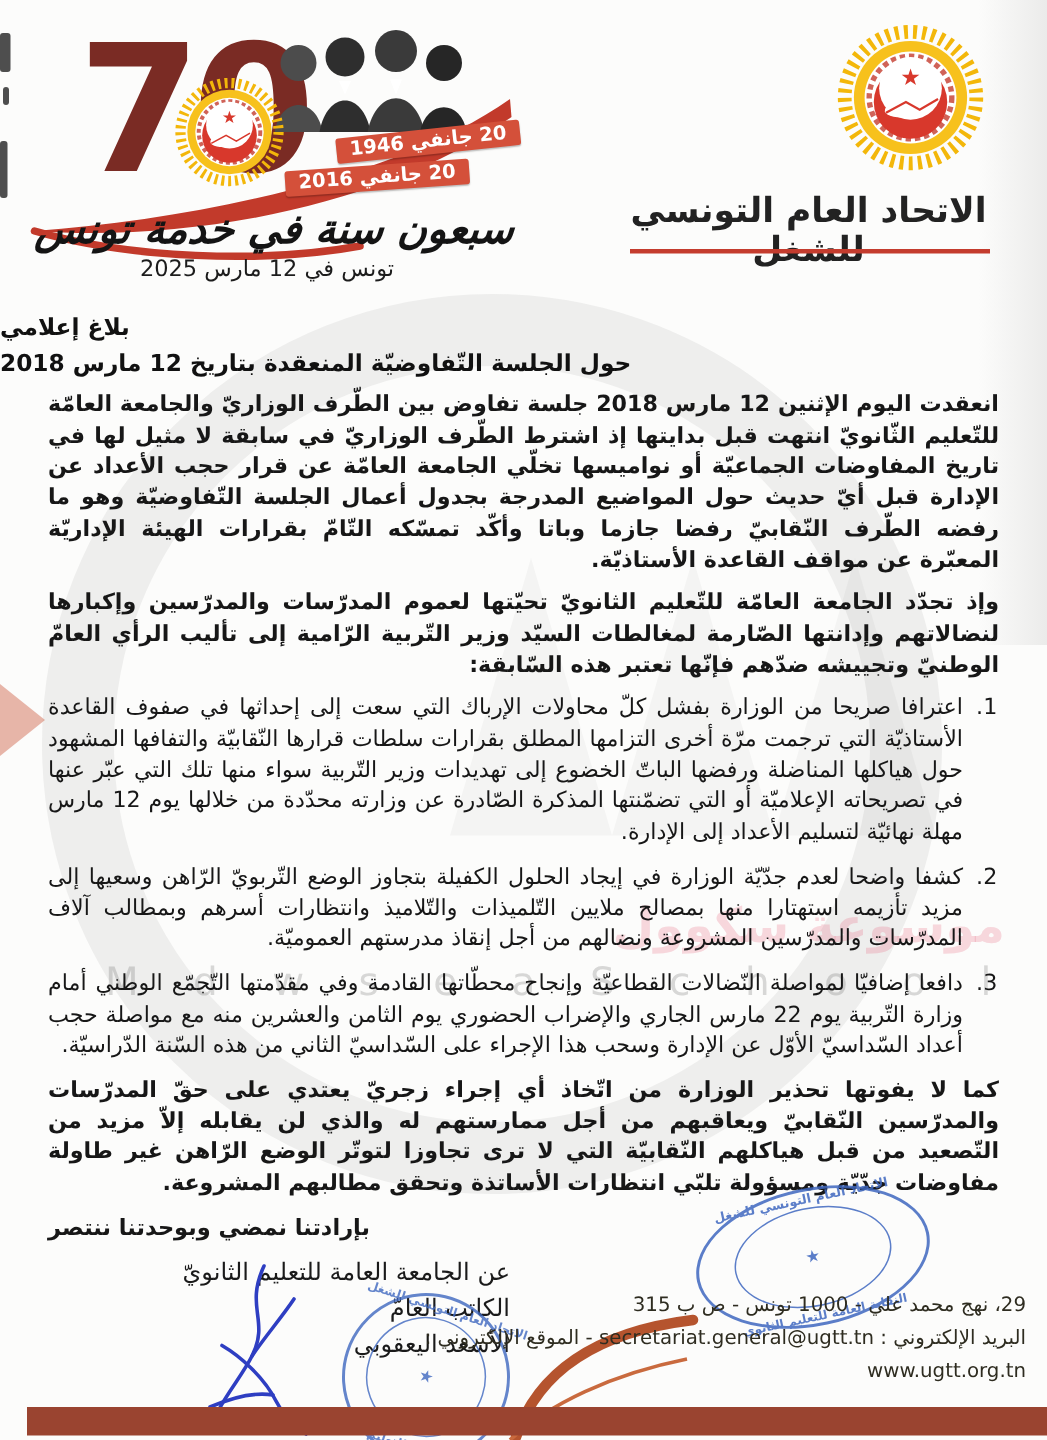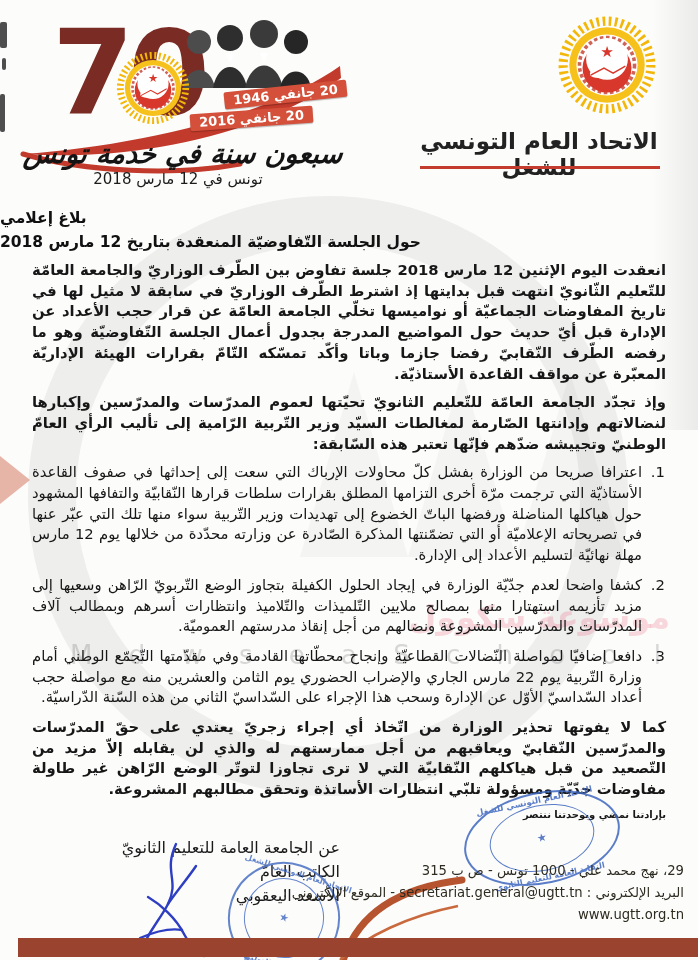--- a/index.html
+++ b/index.html
@@ -42,21 +42,21 @@
   .org-underline{left:420px;top:166px;width:240px;height:3px;background:#c43c2e;}
   
   .titleblock{top:206px;left:0;width:612px;text-align:left;direction:rtl;
         font-weight:bold;font-size:15.5px;line-height:1.55;color:#111;}
   
   .body{top:260px;left:32px;width:634px;direction:rtl;font-size:14.8px;line-height:1.4;
         text-align:justify;color:#171717;}
   .body p{margin:0 0 8px;font-weight:bold;}
   .body ol{margin:0 0 2px;padding:0 20px 0 0;}
   .body li{margin:0 0 9px;padding-right:4px;}
-  .slogan{margin-top:0;text-align:right;font-weight:bold;font-size:10px;}
+  .slogan{margin-top:0;text-align:left;font-weight:bold;font-size:15px;}
   
   .sig-block{left:28px;top:836px;width:312px;direction:rtl;text-align:right;
         font-size:16px;line-height:1.5;color:#1a1a1a;}
   .sig-svg{left:118px;top:842px;}
   
   .stamp{color:#3f68c0;opacity:.85;}
   .stamp .outer{position:absolute;inset:0;border:2px solid currentColor;border-radius:50%;}
   .stamp .inner{position:absolute;border:1.5px solid currentColor;border-radius:50%;}
   .stamp .t{position:absolute;width:100%;text-align:center;font-weight:bold;direction:rtl;
         white-space:nowrap;overflow:hidden;}
@@ -122,21 +122,21 @@
     <circle cx="50" cy="53" r="24" fill="#d8382c"></circle>
     <circle cx="50" cy="44" r="20.5" fill="#fff"></circle>
     <text x="50" y="42" text-anchor="middle" font-size="15" fill="#d8382c">★</text>
     <ellipse cx="50" cy="56" rx="17" ry="6.5" fill="#fff" transform="rotate(-10 50 56)"></ellipse>
     <path d="M34,60 L47,53 L56,58 L68,51" stroke="#d8382c" stroke-width="1.4" fill="none"></path>
   </svg>
 
   <div class="z1 badge badge-1946">20 جانفي 1946</div>
   <div class="z1 badge badge-2016">20 جانفي 2016</div>
   <div class="z1 calligraphy">سبعون سنة في خدمة تونس</div>
-  <div class="z1 date-line">تونس في 12 مارس 2018</div>
+  <div class="z1 date-line">تونس في 12 مارس 2025</div>
 
   <svg class="z1 emblem-big" width="102" height="102" viewBox="0 0 100 100">
     <circle cx="50" cy="50" r="43" fill="none" stroke="#f3b70a" stroke-width="9" stroke-dasharray="2.6,3.4"></circle>
     <circle cx="50" cy="50" r="37" fill="#f7c11c"></circle>
     <circle cx="50" cy="50" r="30" fill="#fff"></circle>
     <circle cx="50" cy="50" r="27" fill="none" stroke="#c43c2e" stroke-width="3.5" stroke-dasharray="3.5,2.5" opacity=".8"></circle>
     <circle cx="50" cy="53" r="24" fill="#d8382c"></circle>
     <circle cx="50" cy="44" r="20.5" fill="#fff"></circle>
     <text x="50" y="42" text-anchor="middle" font-size="15" fill="#d8382c">★</text>
     <ellipse cx="50" cy="56" rx="17" ry="6.5" fill="#fff" transform="rotate(-10 50 56)"></ellipse>

